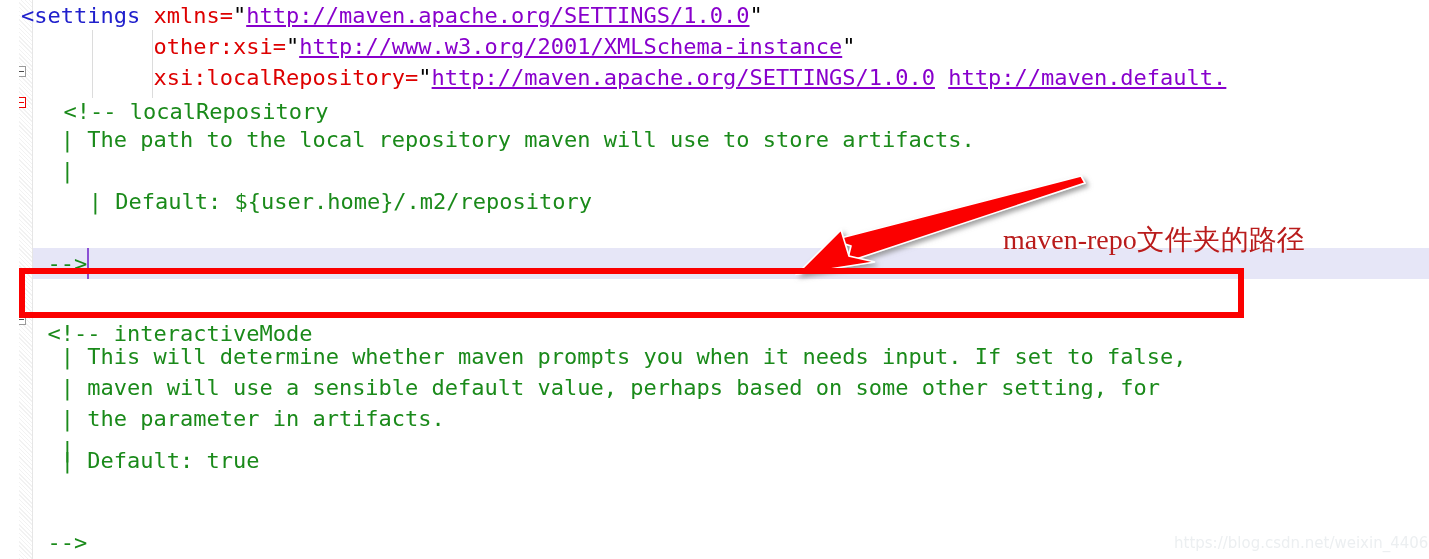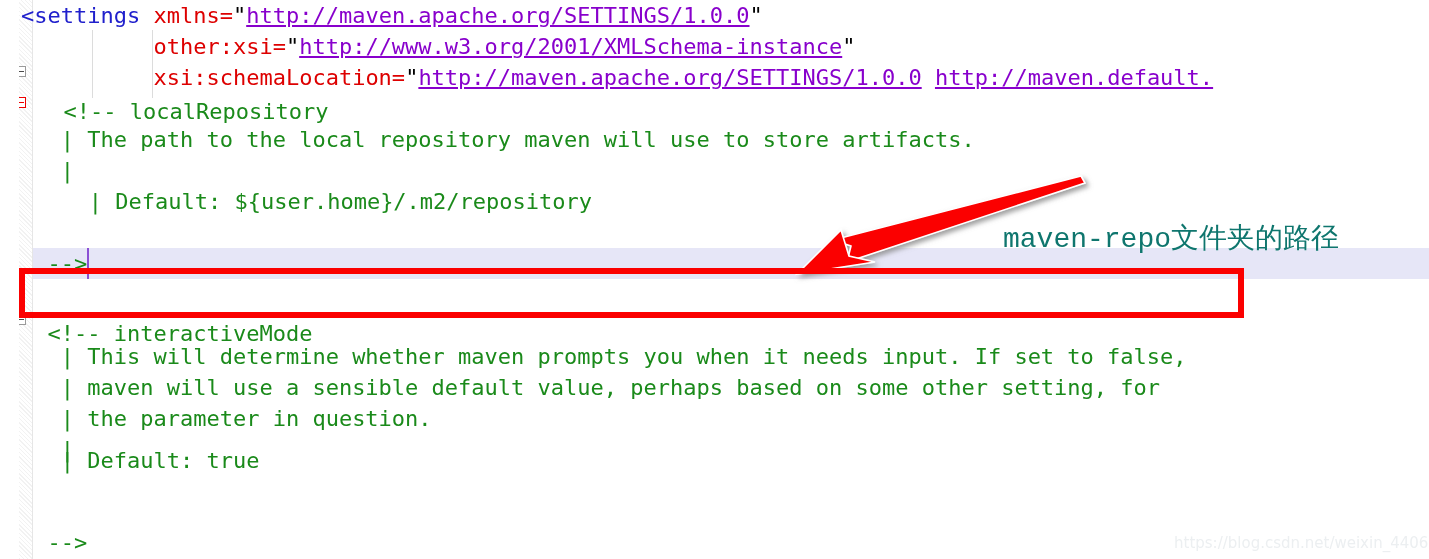--- a/index.html
+++ b/index.html
@@ -119,22 +119,22 @@
     left: 770px;
     top: 170px;
     width: 320px;
     height: 120px;
     pointer-events: none;
   }
 
   
   .anno-text {
     position: absolute;
-    color: #0f766e;
-    font-family: Liberation Mono, monospace;
+    color: #b91c1c;
+    font-family: Liberation Serif, serif;
     font-size: 28px;
     line-height: 32px;
     white-space: nowrap;
     text-shadow: 0 0 1px rgba(255,255,255,0.9);
   }
 
   
   .watermark {
     position: absolute;
     color: #eceff1;
@@ -155,32 +155,32 @@
       <div class="fold red" style="top: 97px;"></div>
       <div class="fold" style="top: 314px;"></div>
     </div>
 
   <div class="indent-guide" style="left:73px;  top:30px;  height:68px;"></div>
   <div class="indent-guide" style="left:133px; top:30px;  height:68px;"></div>
 
   <div class="code" id="code-lines">
       <div class="line" style="top: 0px;"><span class="txt"><span class="tag">&lt;settings </span><span class="attr">xmlns=</span><span class="punct">"</span><span class="url">http://maven.apache.org/SETTINGS/1.0.0</span><span class="punct">"</span></span></div>
       <div class="line" style="top: 31px;"><span class="txt"><span class="">          </span><span class="attr">other:xsi=</span><span class="punct">"</span><span class="url">http://www.w3.org/2001/XMLSchema-instance</span><span class="punct">"</span></span></div>
-      <div class="line" style="top: 62px;"><span class="txt"><span class="">          </span><span class="attr">xsi:schemaLocation=</span><span class="punct">"</span><span class="url">http://maven.apache.org/SETTINGS/1.0.0</span><span class=""> </span><span class="url">http://maven.default.</span></span></div>
+      <div class="line" style="top: 62px;"><span class="txt"><span class="">          </span><span class="attr">xsi:localRepository=</span><span class="punct">"</span><span class="url">http://maven.apache.org/SETTINGS/1.0.0</span><span class=""> </span><span class="url">http://maven.default.</span></span></div>
       <div class="line" style="top: 96px; padding-left: 16px;"><span class="txt"><span class="comment">  &lt;!-- localRepository</span></span></div>
       <div class="line" style="top: 124px; text-decoration: underline;"><span class="txt"><span class="comment">   | The path to the local repository maven will use to store artifacts.</span></span></div>
       <div class="line" style="top: 155px;"><span class="txt"><span class="comment">   |</span></span></div>
       <div class="line" style="top: 186px; padding-left: 28px;"><span class="txt"><span class="comment">   | Default: ${user.home}/.m2/repository</span></span></div>
       <div class="cur-line-hl" style="top: 248px;"></div>
       <div class="line" style="top: 248px;"><span class="txt"><span class="comment">  --&gt;</span></span></div>
       <div class="caret" style="left: 68.1px; top: 248px;"></div>
       <div class="line" style="top: 318px;"><span class="txt"><span class="comment">  &lt;!-- interactiveMode</span></span></div>
       <div class="line" style="top: 341px;"><span class="txt"><span class="comment">   | This will determine whether maven prompts you when it needs input. If set to false,</span></span></div>
       <div class="line" style="top: 372px;"><span class="txt"><span class="comment">   | maven will use a sensible default value, perhaps based on some other setting, for</span></span></div>
-      <div class="line" style="top: 403px;"><span class="txt"><span class="comment">   | the parameter in question.</span></span></div>
+      <div class="line" style="top: 403px;"><span class="txt"><span class="comment">   | the parameter in artifacts.</span></span></div>
       <div class="line" style="top: 434px;"><span class="txt"><span class="comment">   |</span></span></div>
       <div class="line" style="top: 445px;"><span class="txt"><span class="comment">   | Default: true</span></span></div>
       <div class="line" style="top: 527px;"><span class="txt"><span class="comment">  --&gt;</span></span></div>
     </div>
 
   <div class="arrow-wrap">
     <svg width="320" height="120" viewBox="0 0 320 120">
       <defs>
         <filter id="arrShadow" x="-30%" y="-30%" width="180%" height="180%">
           <feDropShadow dx="3" dy="3" stdDeviation="2.5" flood-color="#8d8d8d" flood-opacity="0.85"></feDropShadow>

